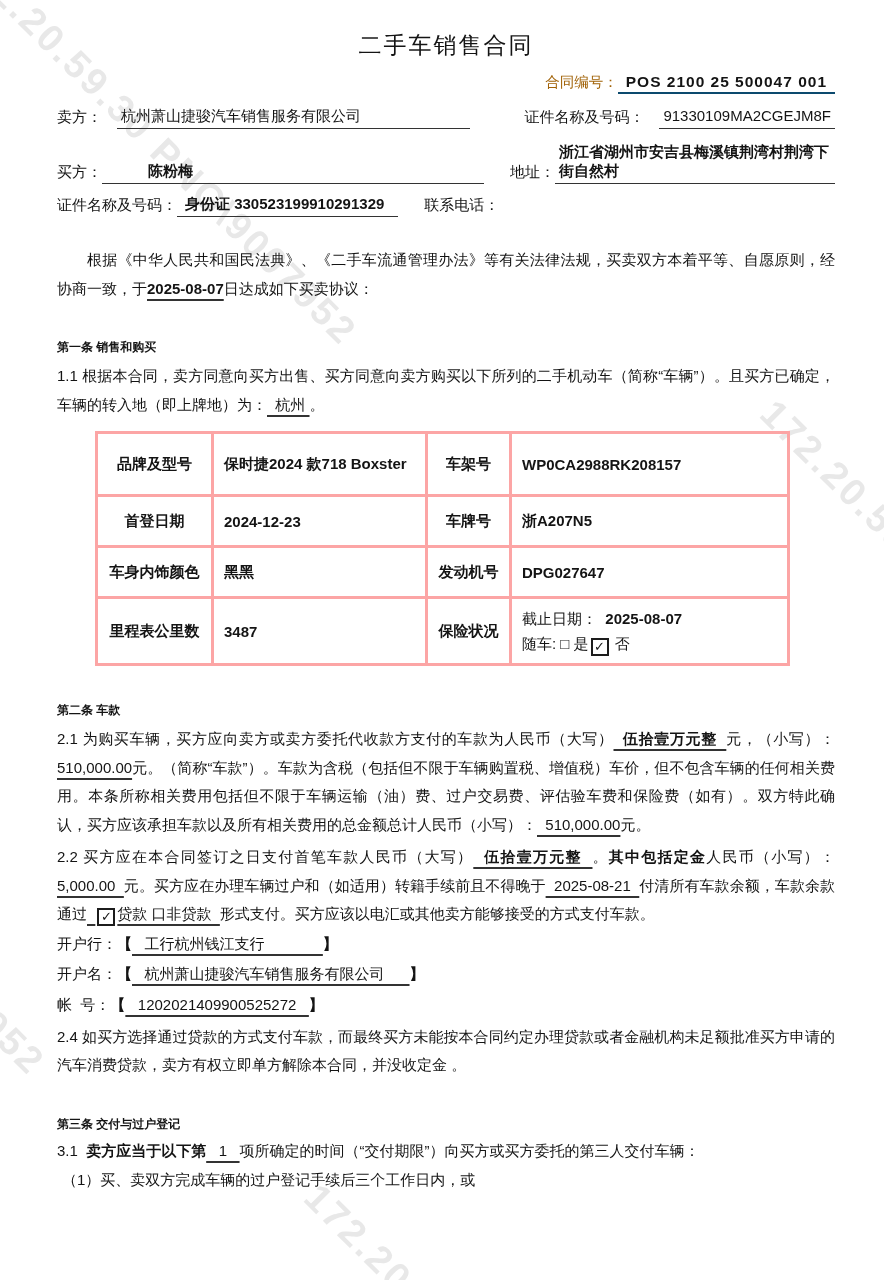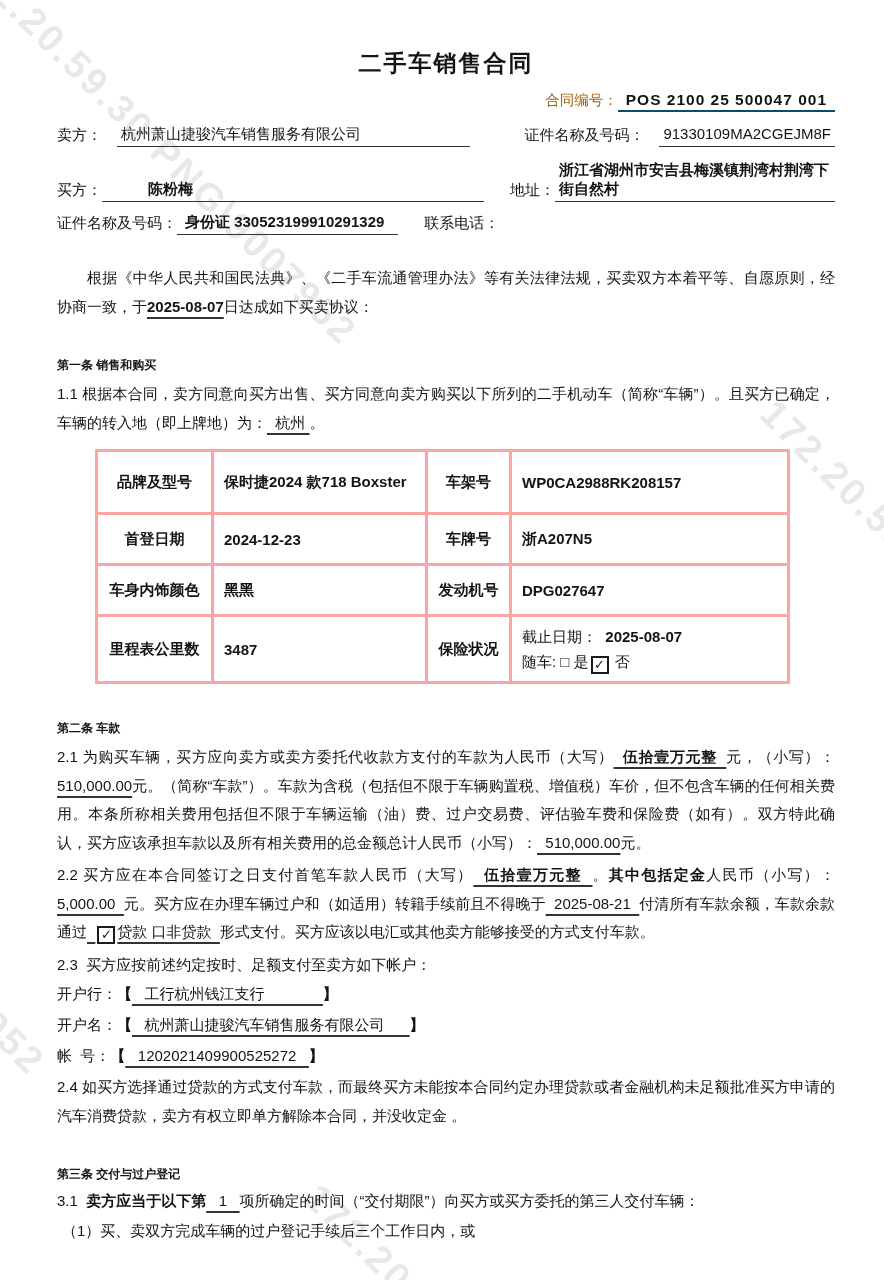--- a/index.html
+++ b/index.html
@@ -8,21 +8,21 @@
     overflow:hidden;margin:0 auto;
     font-family:"Liberation Sans","DejaVu Sans",sans-serif;
     color:#141414;
   }
   .watermark{
     position:absolute;font-size:38px;letter-spacing:3px;font-weight:700;
     color:rgba(110,110,110,0.16);white-space:nowrap;
     transform:rotate(45deg);transform-origin:0 0;pointer-events:none;user-select:none;
   }
   .content{position:absolute;left:57px;top:0;width:778px;}
-  .doc-title{text-align:center;font-size:23px;font-weight:700;margin-top:48px;letter-spacing:2px;}
+  .doc-title{text-align:center;font-size:23px;font-weight:400;margin-top:30px;letter-spacing:2px;}
   .contract-line{display:flex;justify-content:flex-end;align-items:flex-end;margin-top:12px;font-size:14.5px;}
   .contract-line .lbl{padding-bottom:2px;color:#a16207;}
   .contract-no{font-weight:700;font-size:15.5px;border-bottom:2px solid #0c4a6e;padding:0 8px 1px 8px;min-width:200px;text-align:center;letter-spacing:1px;}
   .frow{display:flex;align-items:flex-end;font-size:15px;}
   .flabel{white-space:nowrap;padding-bottom:2px;}
   .fval{border-bottom:1.6px solid #333;padding:0 4px 2px 4px;min-height:19px;}
   .bold{font-weight:700;}
   .row1{margin-top:13px;gap:15px;}
   .row2{margin-top:14px;}
   .row3{margin-top:13px;}
@@ -135,21 +135,20 @@
           <div class="ins-line"><span>截止日期：&nbsp;&nbsp;</span><span class="seg-b">2025-08-07</span></div>
           <div class="ins-line"><span>随车: □ 是</span><span class="seg-cbx">✓</span><span> 否</span></div>
         </td>
       </tr>
     </tbody>
       </table>
 
     <div class="sec-heading">第二条 车款</div>
     <div class="para mt6"><span>2.1 为购买车辆，买方应向卖方或卖方委托代收款方支付的车款为人民币（大写）</span><span class="seg-b seg-u">&nbsp;&nbsp;伍拾壹万元整&nbsp;&nbsp;</span><span>元，（小写）：</span><span class="seg-u">510,000.00</span><span>元。（简称“车款”）。车款为含税（包括但不限于车辆购置税、增值税）车价，但不包含车辆的任何相关费用。本条所称相关费用包括但不限于车辆运输（油）费、过户交易费、评估验车费和保险费（如有）。双方特此确认，买方应该承担车款以及所有相关费用的总金额总计人民币（小写）：</span><span class="seg-u">&nbsp;&nbsp;510,000.00</span><span>元。</span></div>
     <div class="para mt4"><span>2.2 买方应在本合同签订之日支付首笔车款人民币（大写）</span><span class="seg-b seg-u">&nbsp;&nbsp;伍拾壹万元整&nbsp;&nbsp;</span><span>。</span><span class="seg-b">其中包括定金</span><span>人民币（小写）：</span><span class="seg-u">5,000.00&nbsp;&nbsp;</span><span>元。买方应在办理车辆过户和（如适用）转籍手续前且不得晚于</span><span class="seg-u">&nbsp;&nbsp;2025-08-21&nbsp;&nbsp;</span><span>付清所有车款余额，车款余款通过</span><span class="seg-u">&nbsp;&nbsp;</span><span class="seg-cbx seg-u">✓</span><span class="seg-u">贷款 口非贷款&nbsp;&nbsp;</span><span>形式支付。买方应该以电汇或其他卖方能够接受的方式支付车款。</span></div>
-    <div class="para mt4"><span>2.3&nbsp;&nbsp;买方应按前述约定按时、足额支付至卖方如下帐户：</span></div>
     <div class="bank-line"><span>开户行：</span><span class="seg-b">【</span><span class="seg-u">&nbsp;&nbsp;&nbsp;工行杭州钱江支行&nbsp;&nbsp;&nbsp;&nbsp;&nbsp;&nbsp;&nbsp;&nbsp;&nbsp;&nbsp;&nbsp;&nbsp;&nbsp;&nbsp;</span><span class="seg-b">】</span></div>
     <div class="bank-line"><span>开户名：</span><span class="seg-b">【</span><span class="seg-u">&nbsp;&nbsp;&nbsp;杭州萧山捷骏汽车销售服务有限公司&nbsp;&nbsp;&nbsp;&nbsp;&nbsp;&nbsp;</span><span class="seg-b">】</span></div>
     <div class="bank-line"><span>帐&nbsp;&nbsp;号：</span><span class="seg-b">【</span><span class="seg-u">&nbsp;&nbsp;&nbsp;1202021409900525272&nbsp;&nbsp;&nbsp;</span><span class="seg-b">】</span></div>
     <div class="para mt2"><span>2.4 如买方选择通过贷款的方式支付车款，而最终买方未能按本合同约定办理贷款或者金融机构未足额批准买方申请的汽车消费贷款，卖方有权立即单方解除本合同，并没收定金 。</span></div>
 
     <div class="sec-heading">第三条 交付与过户登记</div>
     <div class="para mt4"><span>3.1&nbsp;&nbsp;</span><span class="seg-b">卖方应当于以下第</span><span class="seg-u">&nbsp;&nbsp;&nbsp;1&nbsp;&nbsp;&nbsp;</span><span>项所确定的时间（“交付期限”）向买方或买方委托的第三人交付车辆：</span></div>
     <div class="list-item"><span>（1）买、卖双方完成车辆的过户登记手续后三个工作日内，或</span></div>
 
   </div>

